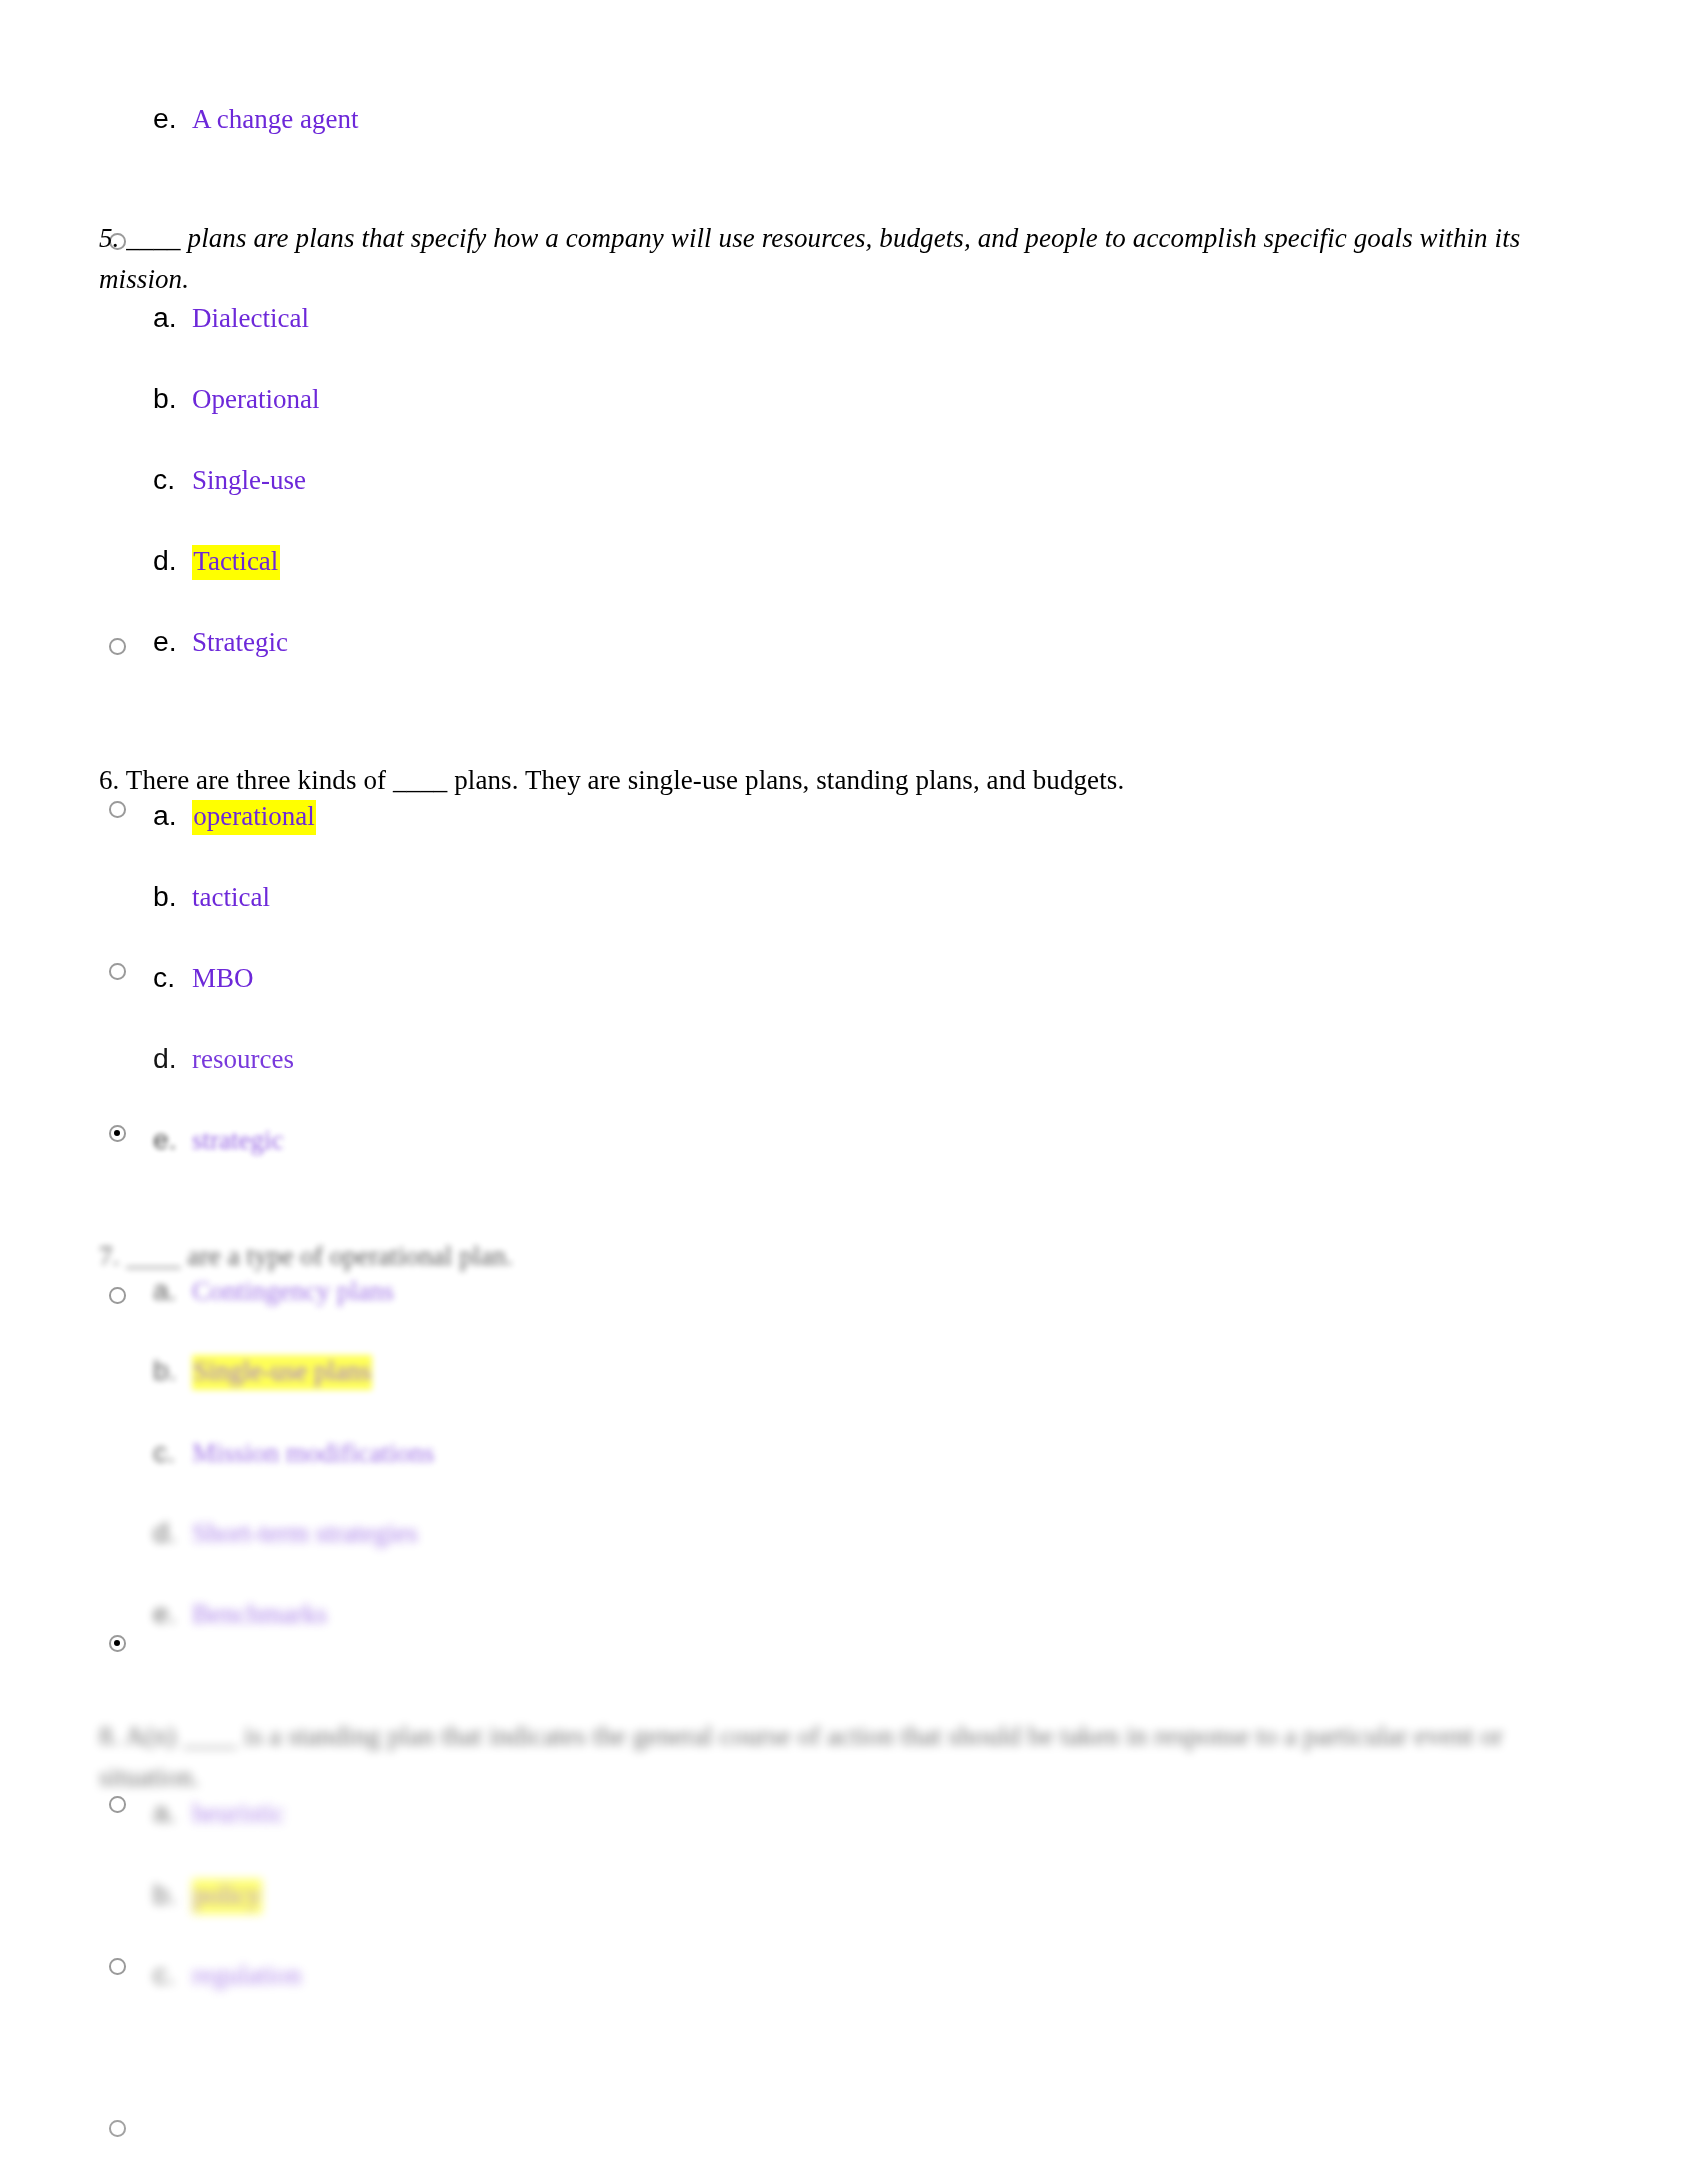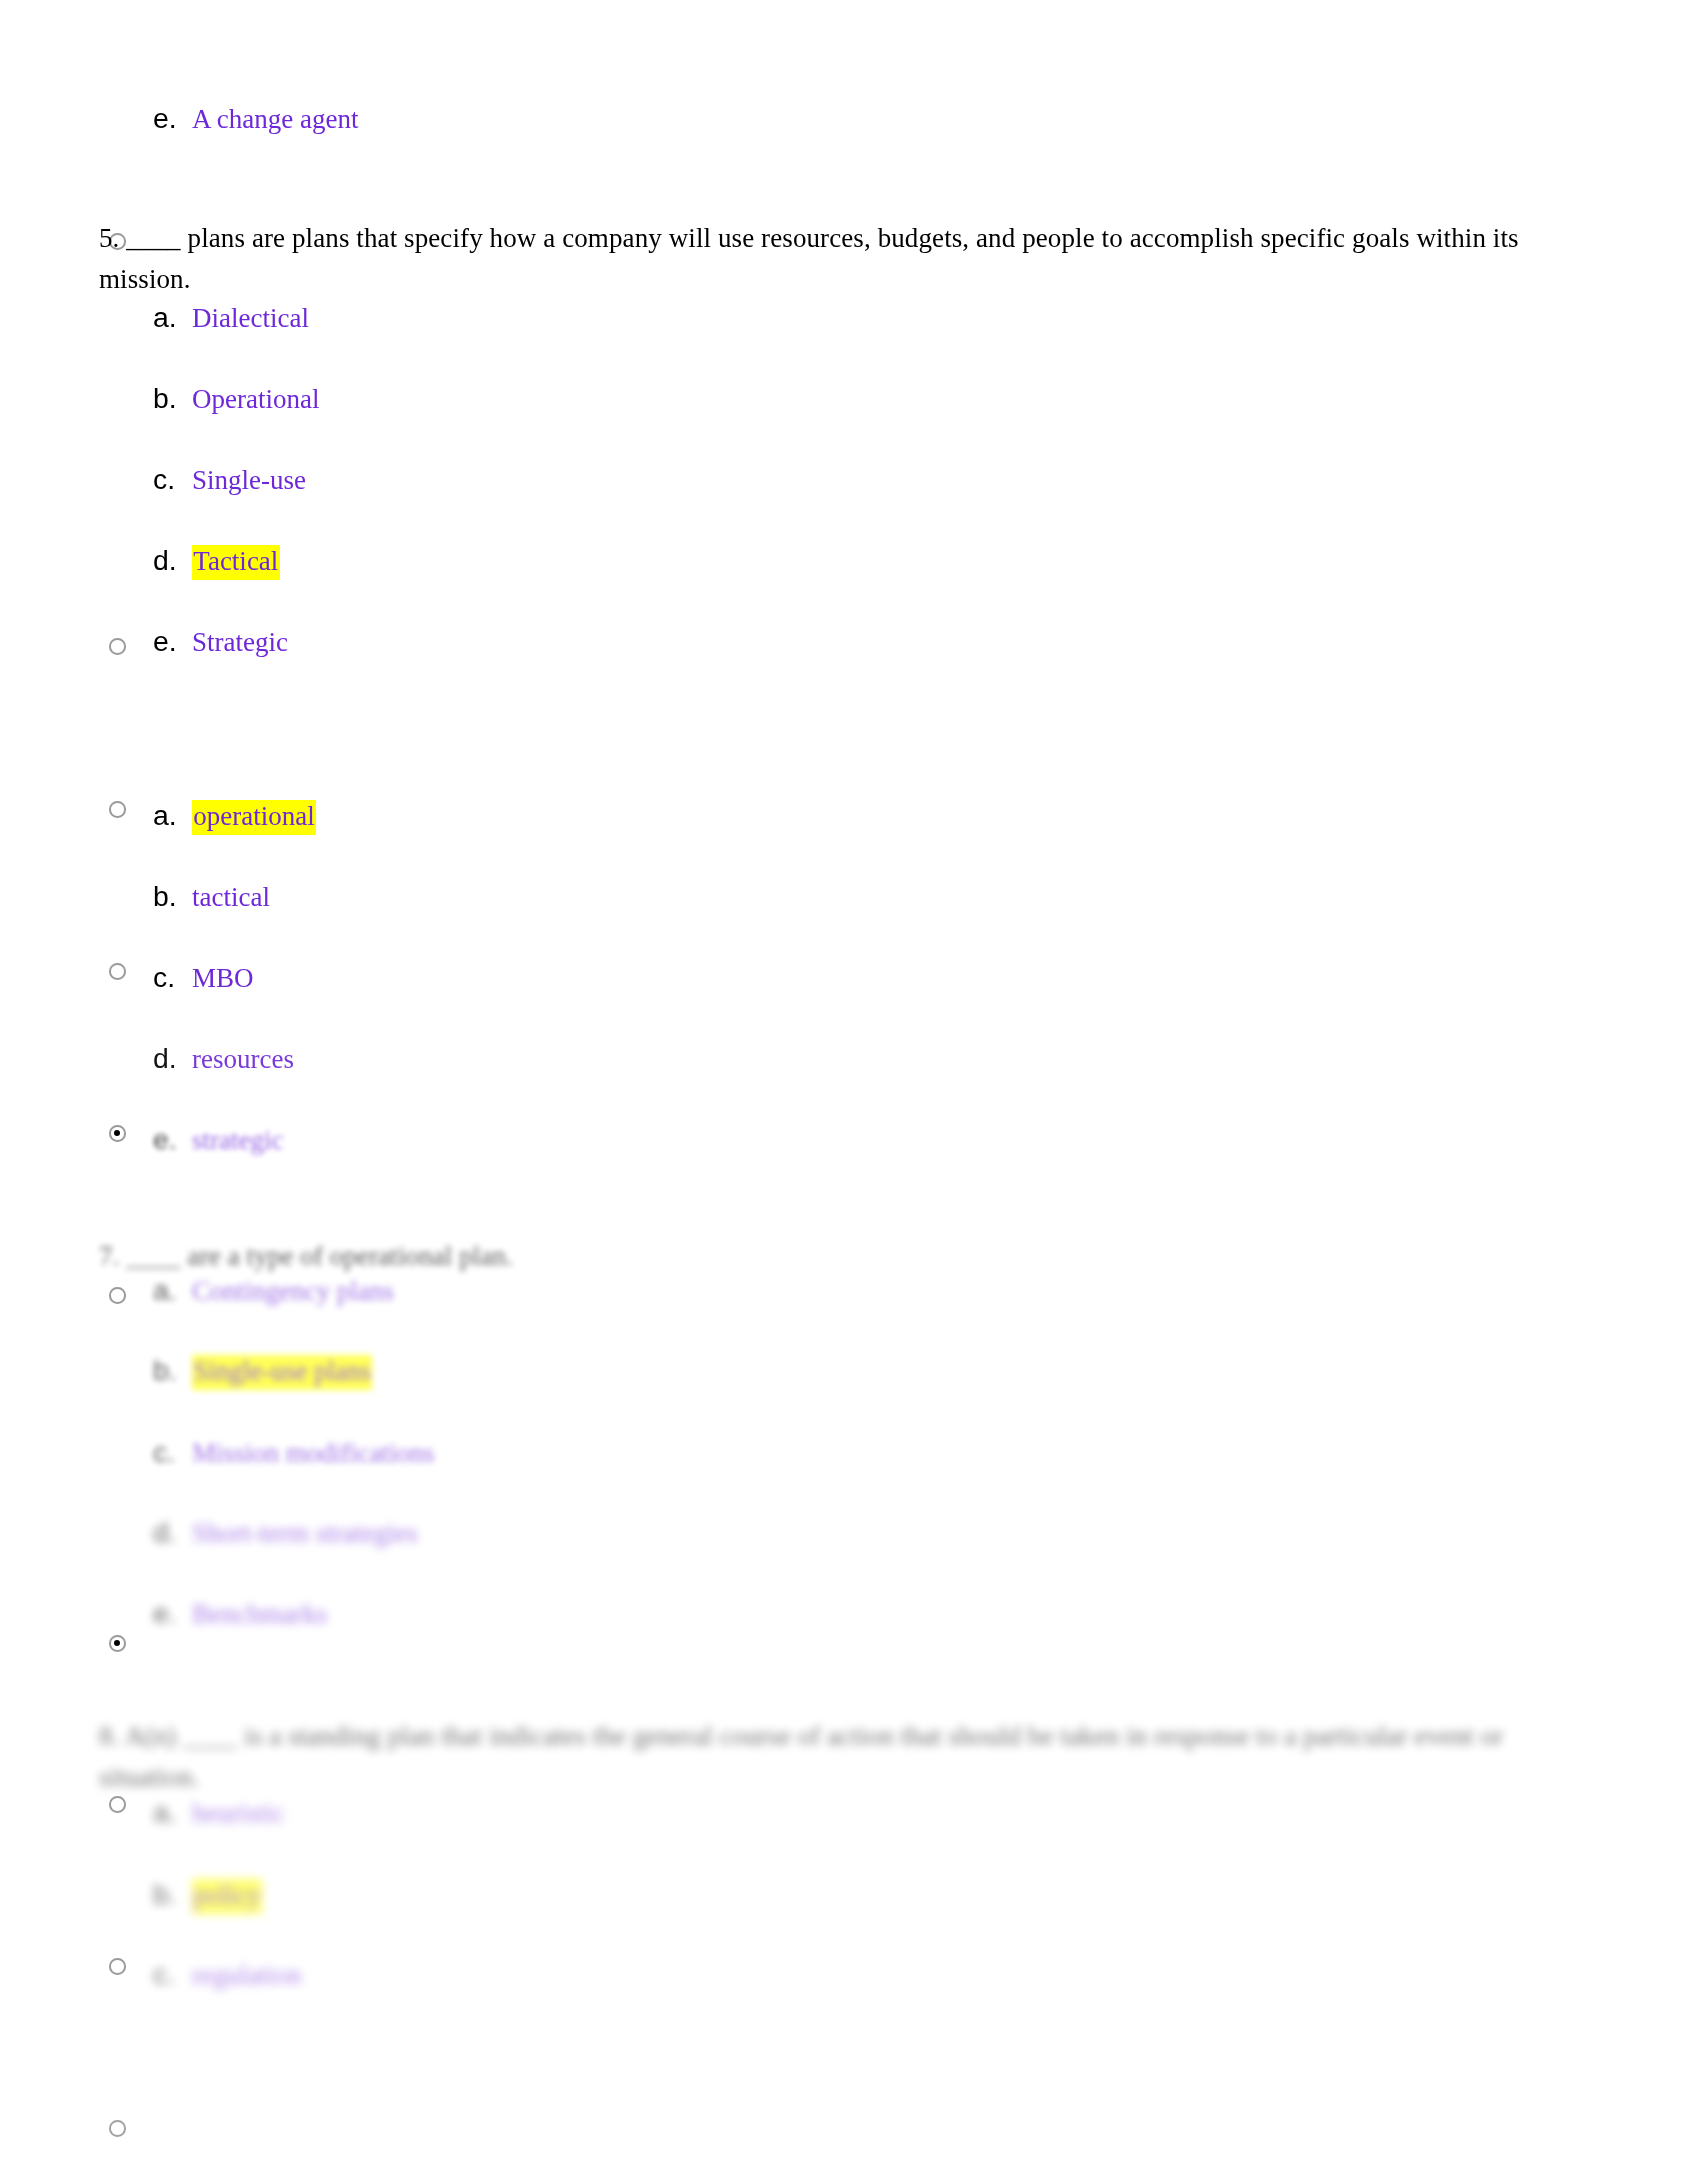--- a/index.html
+++ b/index.html
@@ -99,21 +99,21 @@
 <body>
 
 <div class="page">
 
   <div class="optrow b0" style="top:102px;">
     <span class="optletter">e.</span>
     <span class="opttext">A change agent</span>
     <span class="radio" style="top:131px;"></span>
   </div>
 
-  <div class="qstem b0" style="left:99px; top:218px; width:1475px;">5. ____ plans are plans that specify how a company will use resources, budgets, and people to accomplish specific goals within its mission.</div>
+  <div class="qstem b0" style="left:99px; top:218px; width:1475px;font-style:italic;">5. ____ plans are plans that specify how a company will use resources, budgets, and people to accomplish specific goals within its mission.</div>
 
   <div class="optrow b0" style="top:301px;">
     <span class="optletter">a.</span>
     <span class="opttext">Dialectical</span>
     <span class="radio" style="top:337px;"></span>
   </div>
   <div class="optrow b0" style="top:382px;">
     <span class="optletter">b.</span>
     <span class="opttext">Operational</span>
     <span class="radio" style="top:419px;"></span>
@@ -127,20 +127,21 @@
     <span class="optletter">d.</span>
     <span class="opttext hl">Tactical</span>
     <span class="radio sel" style="top:581px;"></span>
   </div>
   <div class="optrow b0" style="top:625px;">
     <span class="optletter">e.</span>
     <span class="opttext">Strategic</span>
     <span class="radio" style="top:662px;"></span>
   </div>
 
+  <div class="qstem b0" style="left:99px; top:760px; width:1475px;">6. There are three kinds of ____ plans. They are single-use plans, standing plans, and budgets.</div>
 
   <div class="optrow b0" style="top:799px;">
     <span class="optletter">a.</span>
     <span class="opttext hl">operational</span>
     <span class="radio sel" style="top:836px;"></span>
   </div>
   <div class="optrow b0" style="top:880px;">
     <span class="optletter">b.</span>
     <span class="opttext">tactical</span>
     <span class="radio" style="top:916px;"></span>

